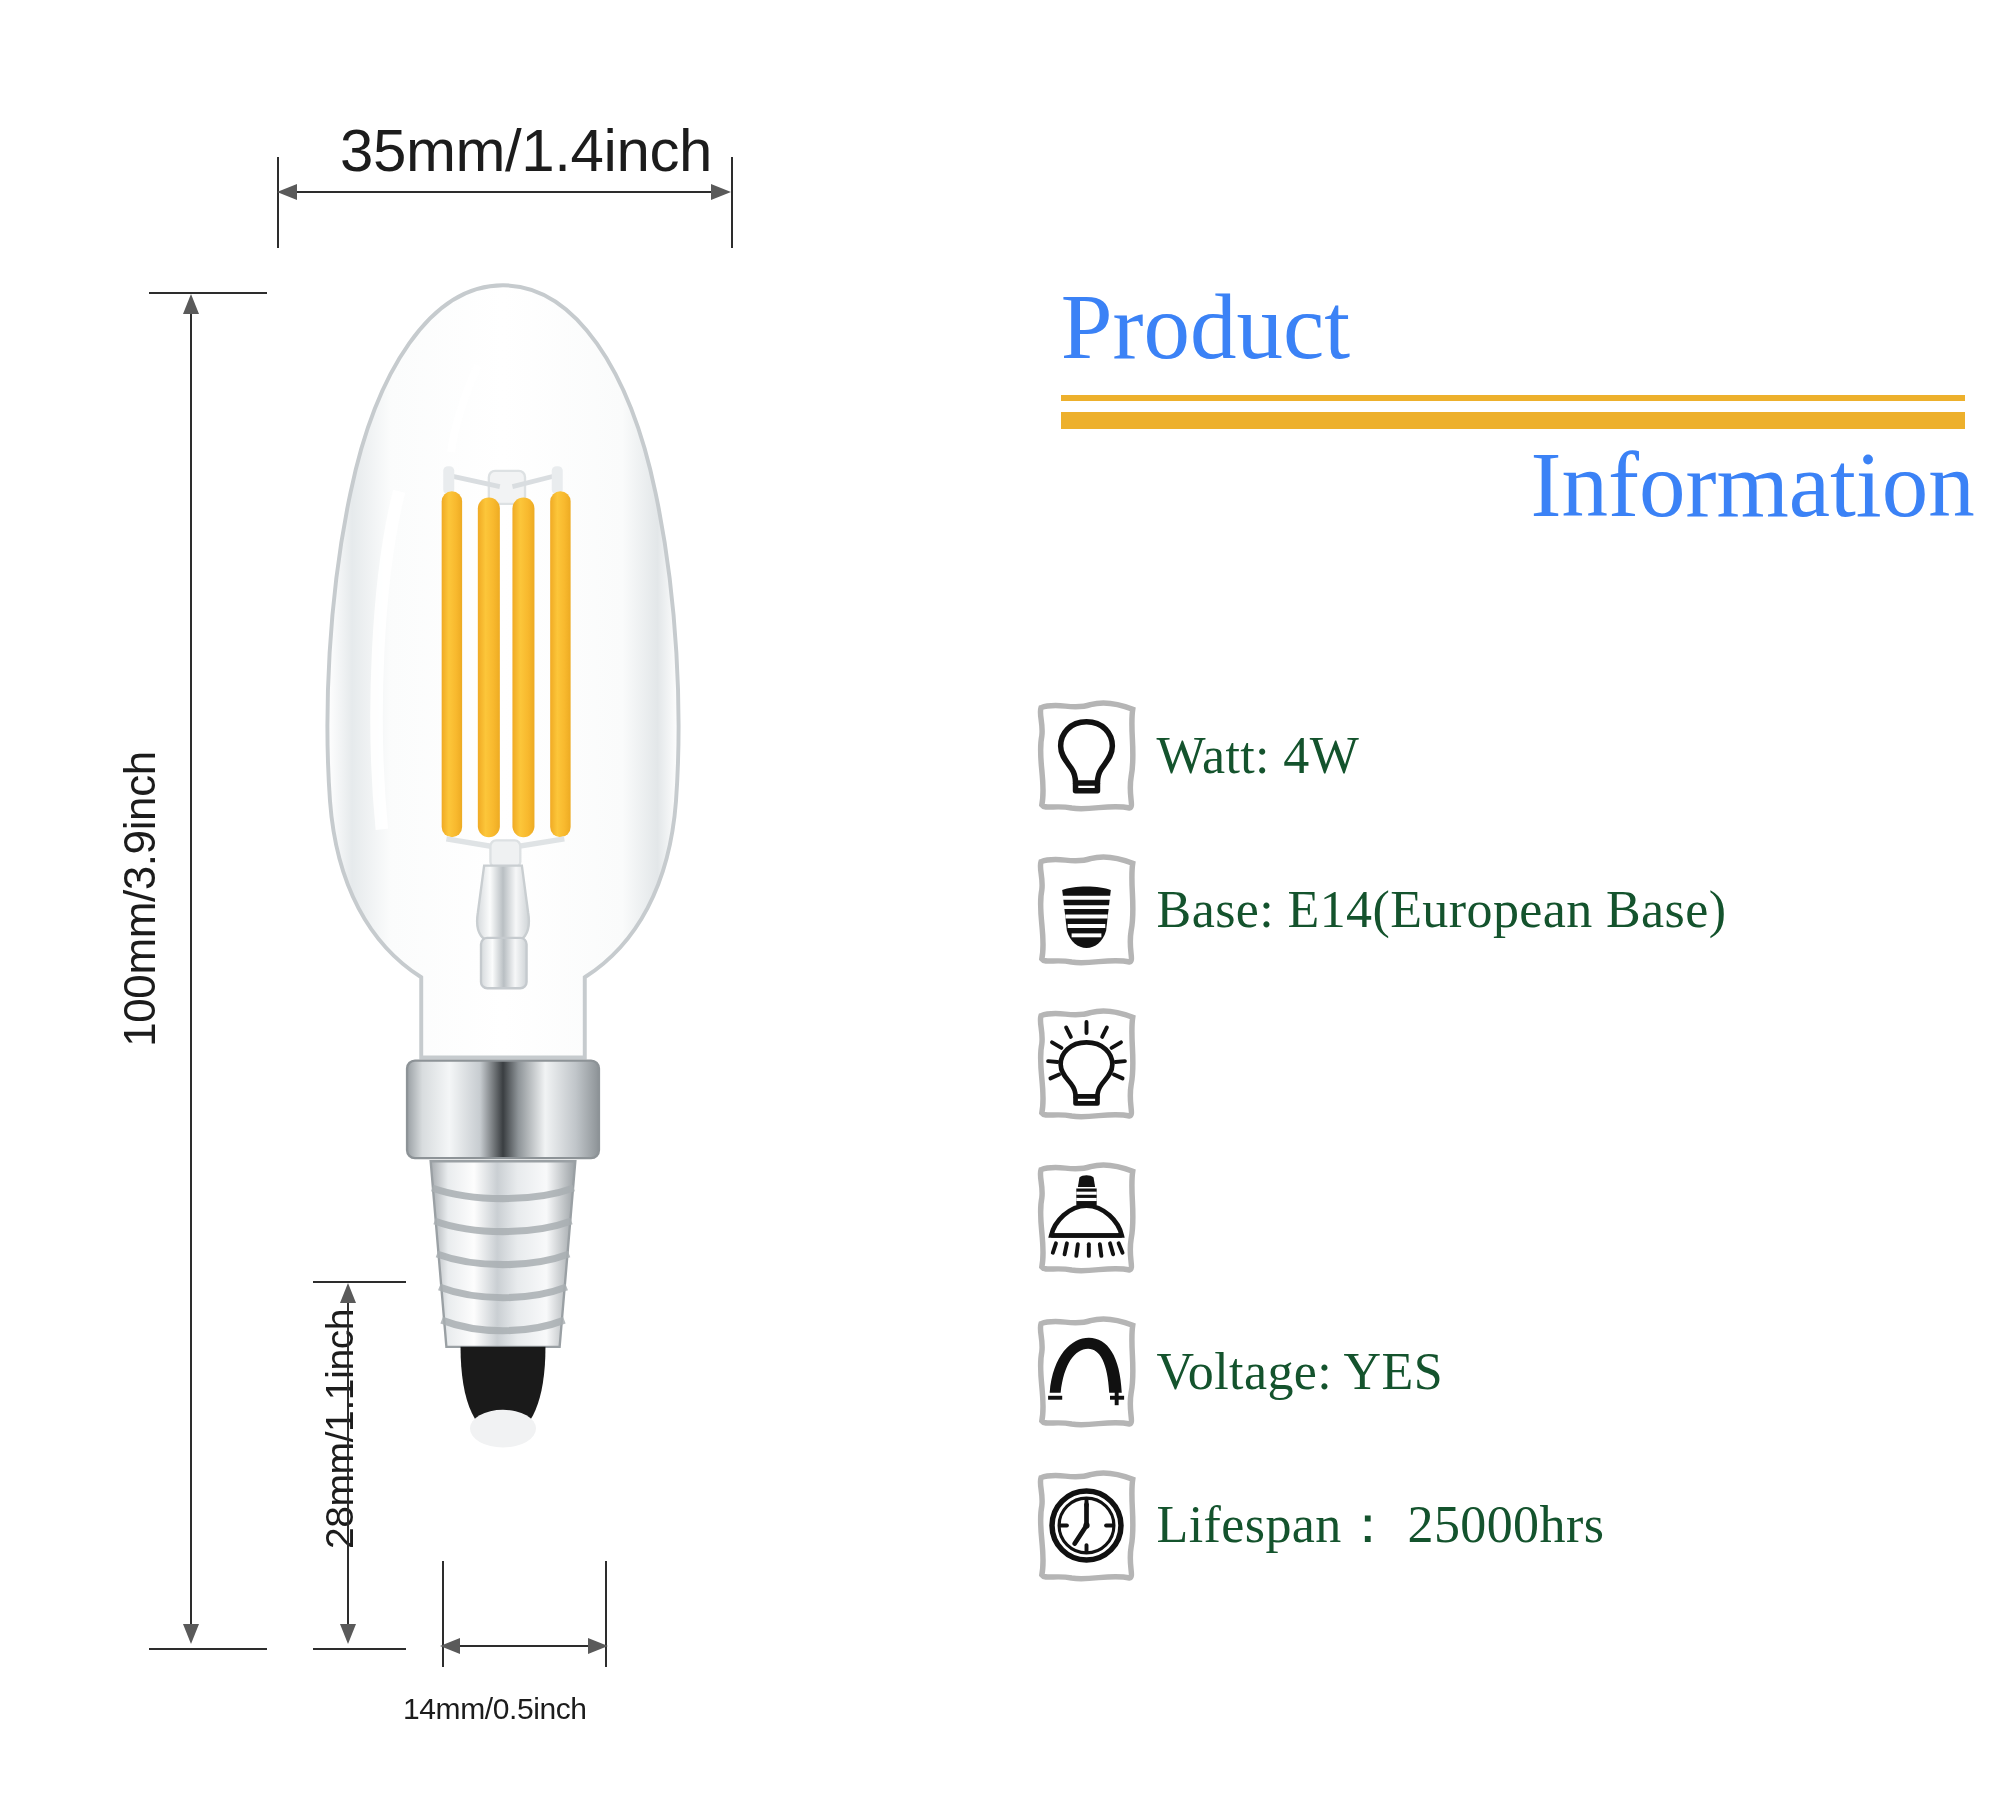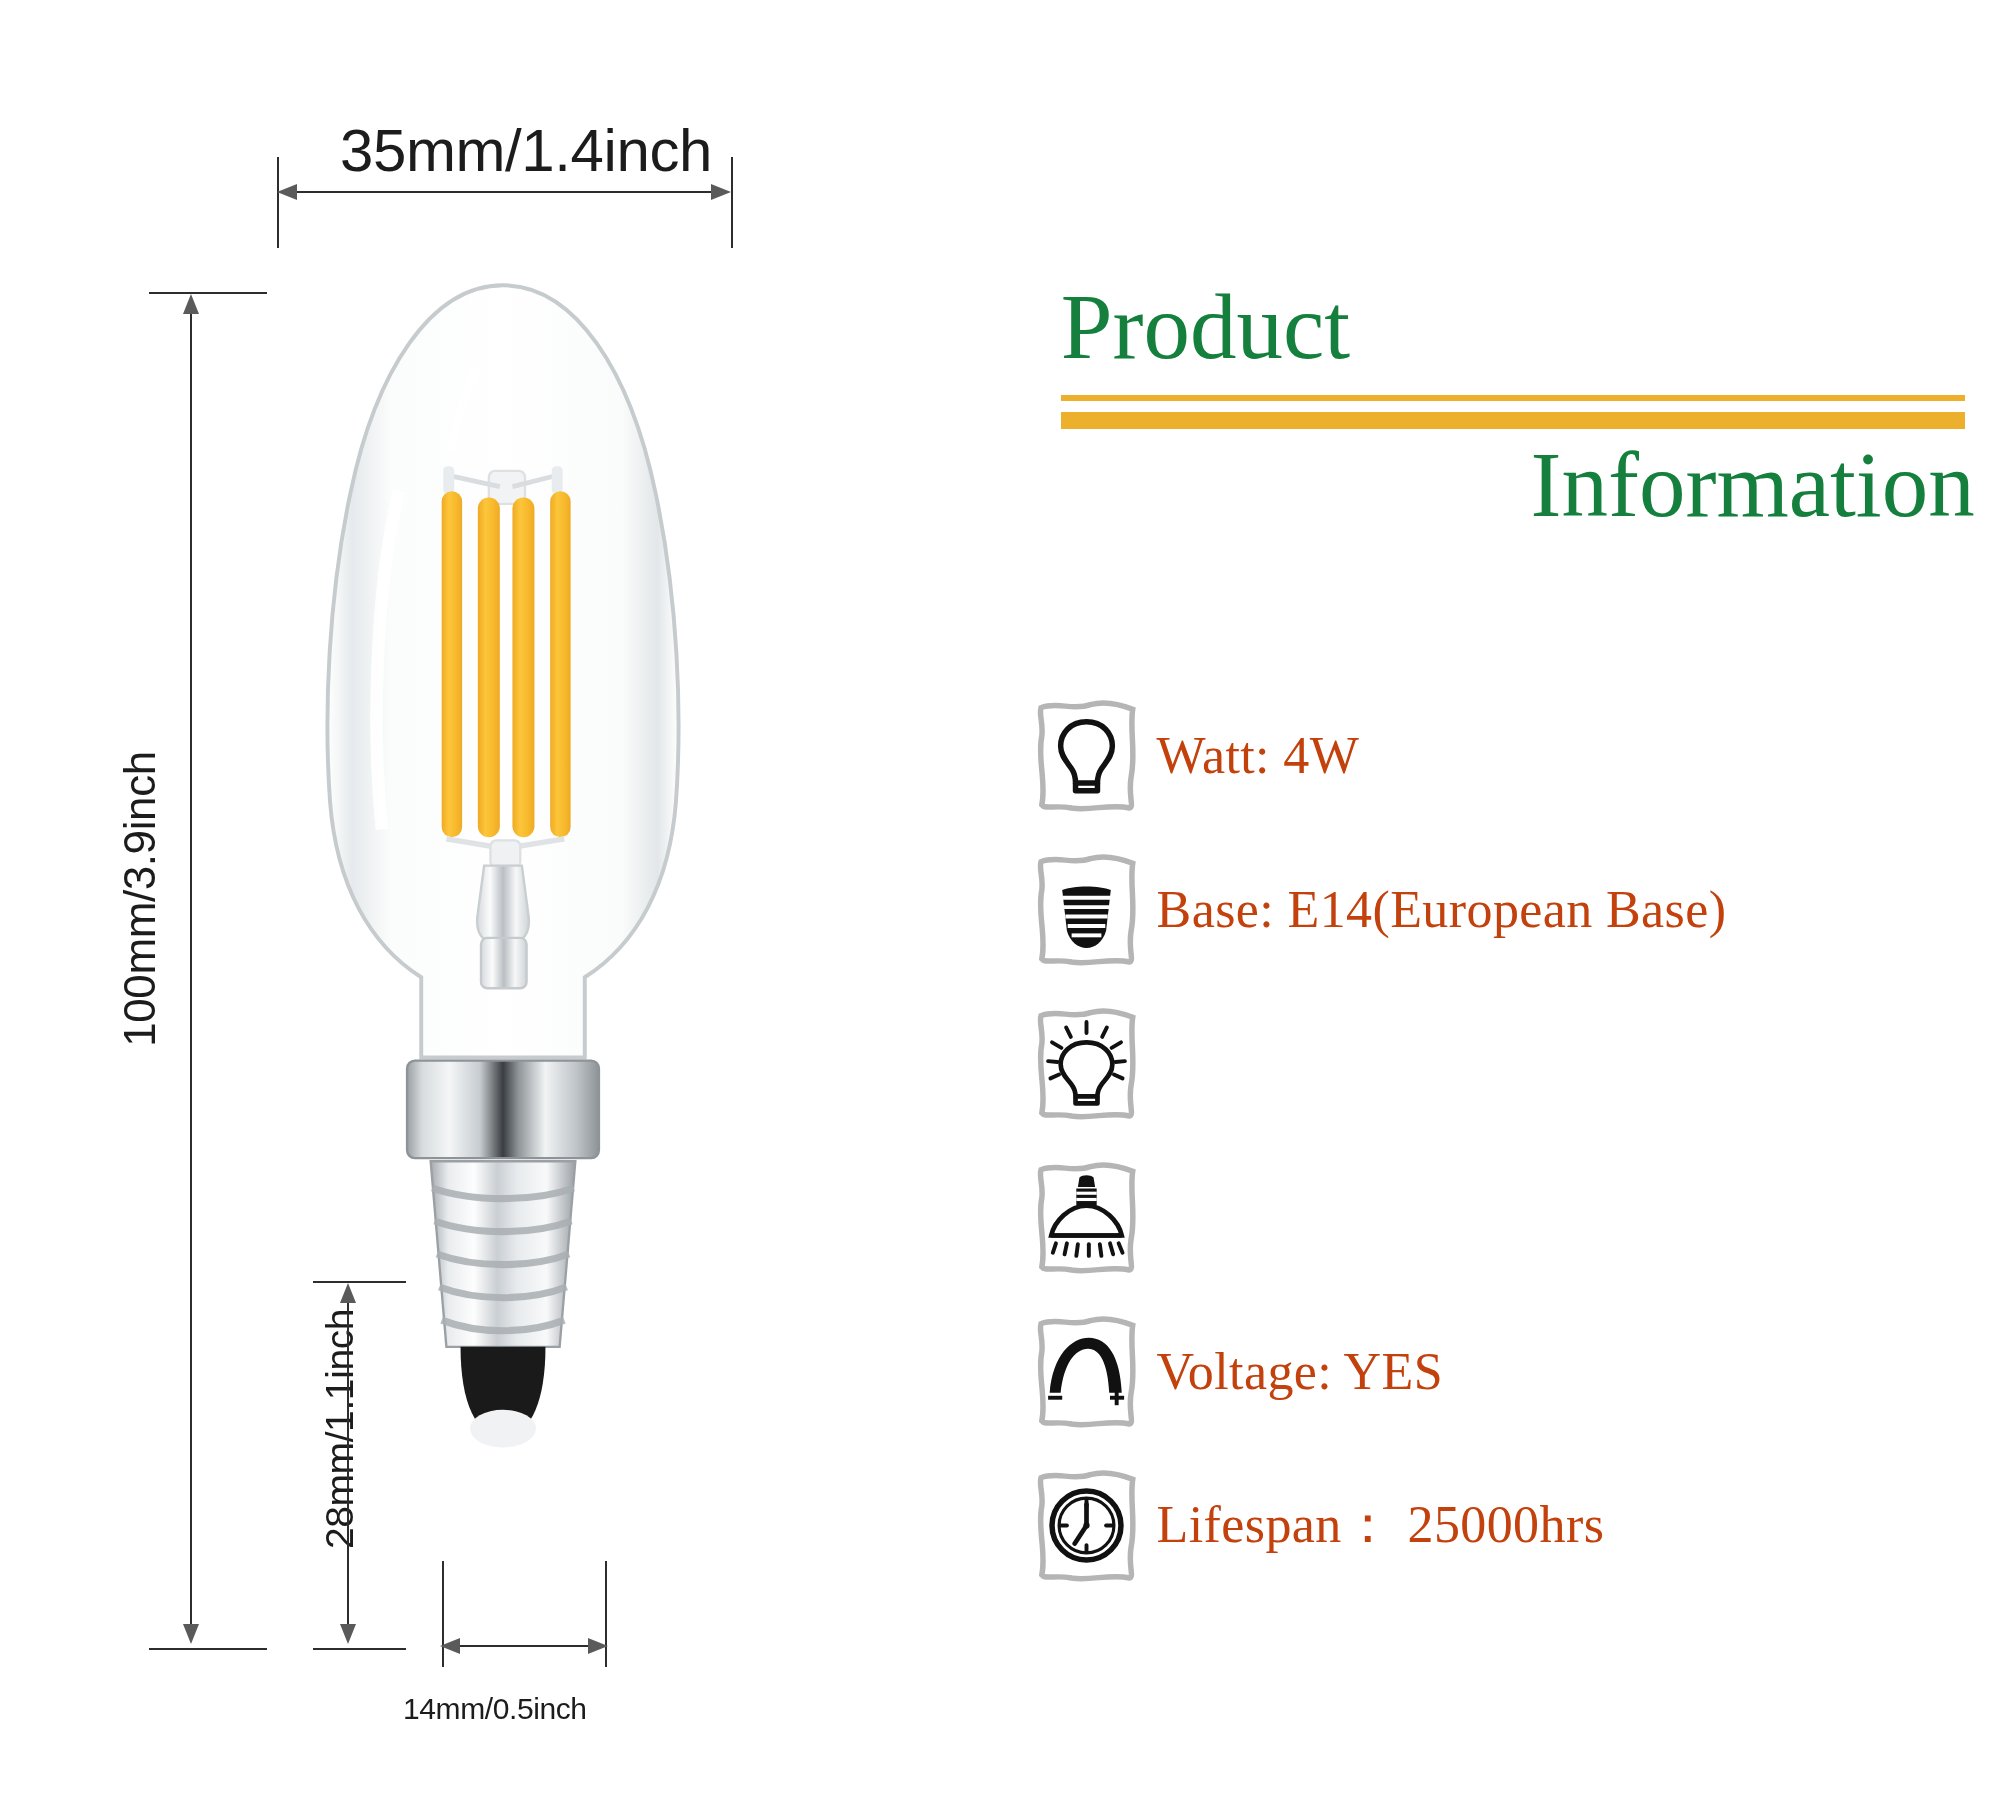--- a/index.html
+++ b/index.html
@@ -103,21 +103,21 @@
     left: 1014px; top: 0;
     width: 998px; height: 1818px;
   }
   #title-block {
     position: absolute;
     left: 31px; top: 279px;
     width: 936px;
   }
   .title-line {
     font-family: "Liberation Serif", serif;
-    color: #15803d;
+    color: #3b82f6;
     font-size: 93px;
     line-height: 1.04;
     white-space: nowrap;
   }
   #title-product { text-align: left; padding-left: 15.7px; }
   #title-information { text-align: right; padding-right: 6.3px; margin-top: 8px; }
   .rule {
     background: #edb02c;
     margin: 0 auto;
   }
@@ -152,21 +152,21 @@
   }
   .spec-icon-frame .frame-svg,
   .spec-icon-frame .glyph-svg {
     position: absolute;
     left: 0; top: 0;
     width: 105px; height: 115px;
   }
   .spec-text {
     font-family: "Liberation Serif", serif;
     font-size: 52px;
-    color: #c2410c;
+    color: #14532d;
     white-space: nowrap;
     margin-left: 17.3px;
     letter-spacing: 0.4px;
   }
 </style>
 </head>
 <body>
 
 <div id="root">
 

